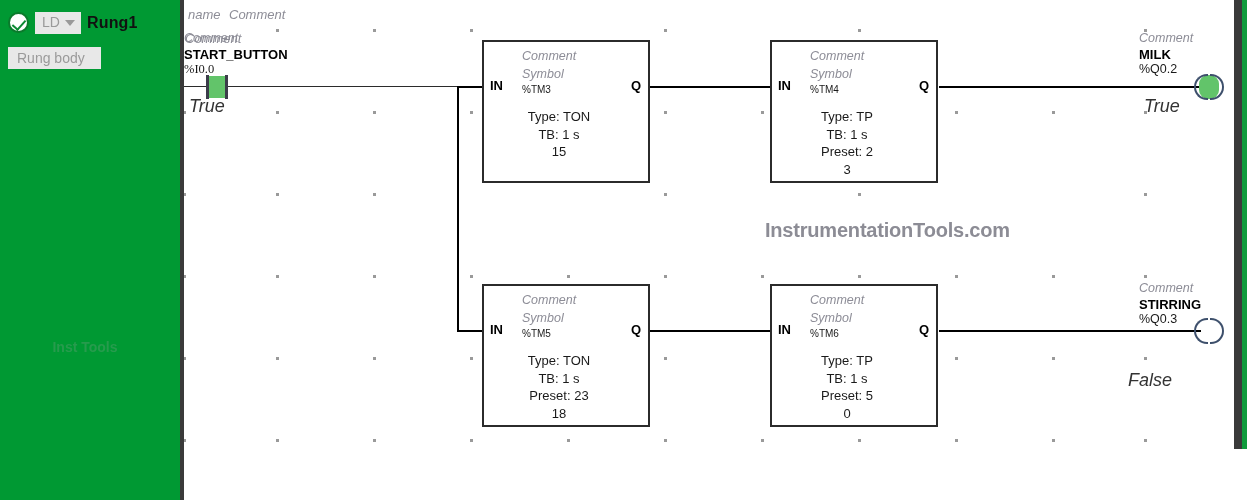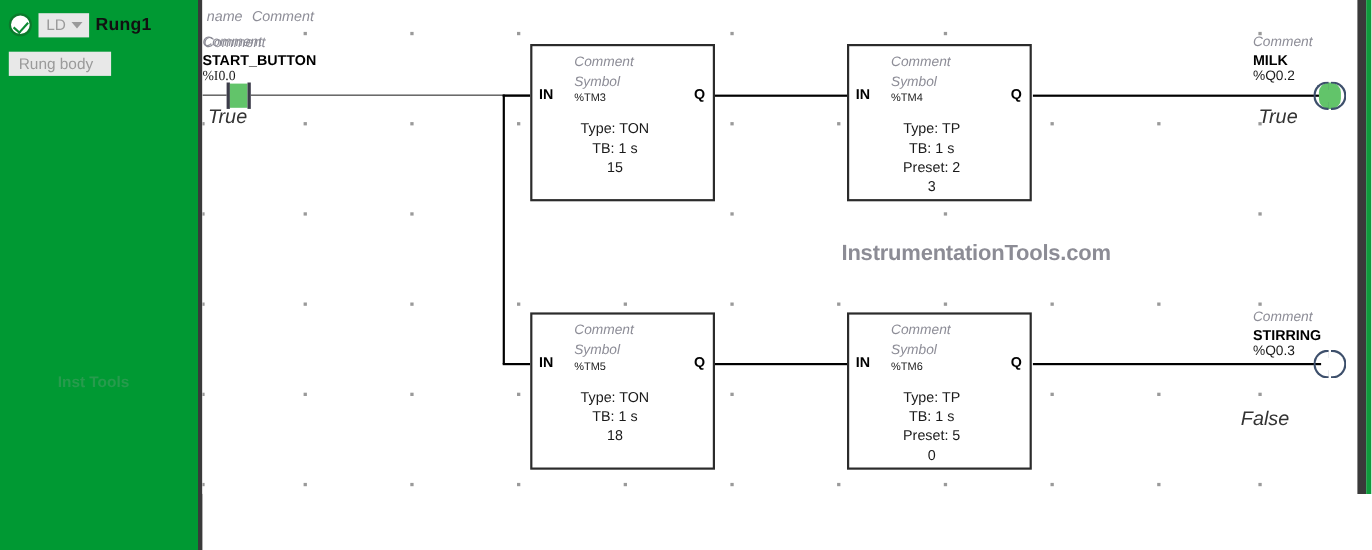--- a/index.html
+++ b/index.html
@@ -435,20 +435,21 @@
 
     <div class="fb" style="left:298px; top:284px; width:168px; height:143px;">
       <div class="fb-comment">Comment</div>
       <div class="fb-symbol">Symbol</div>
       <div class="fb-instance">%TM5</div>
       <div class="fb-in">IN</div>
       <div class="fb-q">Q</div>
       <div class="fb-params">
         <div>Type: TON</div>
         <div>TB: 1 s</div>
+        <div>Preset: 23</div>
         <div>18</div>
       </div>
     </div>
 
     <div class="fb" style="left:586px; top:284px; width:168px; height:143px;">
       <div class="fb-comment">Comment</div>
       <div class="fb-symbol">Symbol</div>
       <div class="fb-instance">%TM6</div>
       <div class="fb-in">IN</div>
       <div class="fb-q">Q</div>

